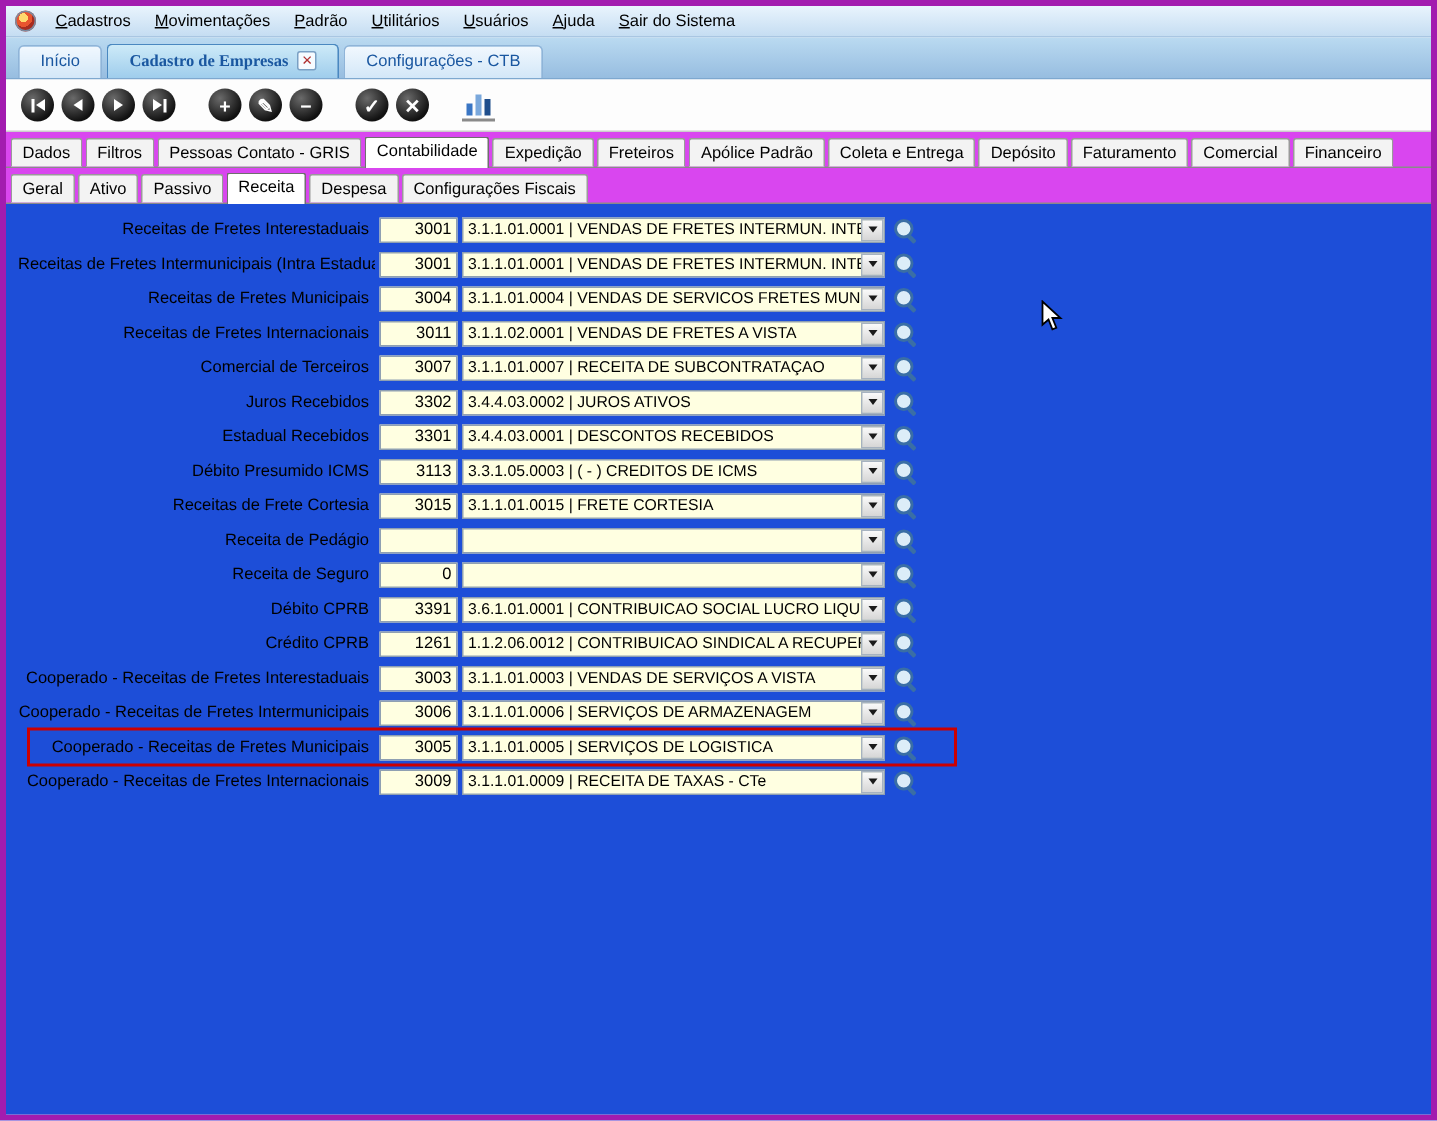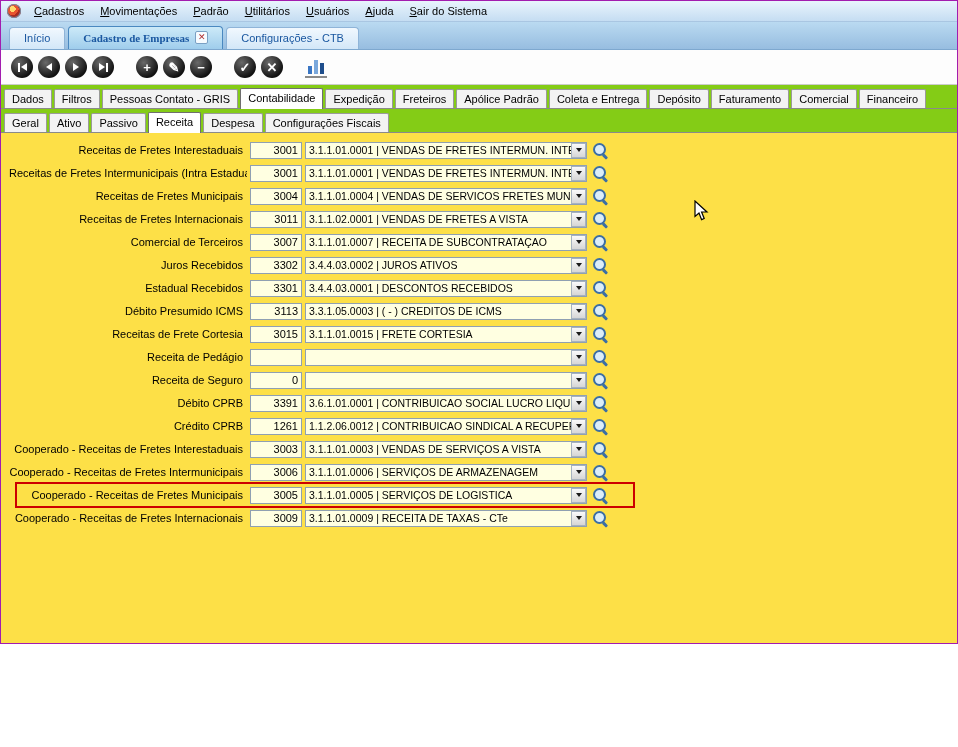--- a/index.html
+++ b/index.html
@@ -2,21 +2,21 @@
 <html><head>
 <meta charset="utf-8">
 <style>
   * { box-sizing: border-box; }
   html,body { margin:0; padding:0; }
   body {
     width:958px; height:747px; overflow:hidden; position:relative;
     font-family:"Liberation Sans","DejaVu Sans",sans-serif;
     background:#ffffff;
   }
-  .window { width:958px; height:644px; border:1px solid #a21caf; display:flex; flex-direction:column; background:#fff; }
+  .window { width:958px; height:747px; border:4px solid #a21caf; display:flex; flex-direction:column; background:#fff; }
 
   
   .menu-bar { height:21px; background:linear-gradient(#e9f4fd,#c5ddf2); border-bottom:1px solid #a9c6e2; display:flex; align-items:center; padding:0 4px; flex:0 0 auto; }
   .app-logo { width:14px; height:14px; margin:0 5px 0 2px; border-radius:50%;
     background:radial-gradient(circle at 40% 35%, #ffd96e 0 3px, #e8542f 3px 6px, #a82c20 6px); box-shadow:0 0 0 1px #7a8aa0 inset; }
   .menu-item { font-size:11px; color:#000; padding:2px 8px; cursor:default; white-space:nowrap; }
   .menu-item::first-letter { text-decoration:underline; }
 
   
   .win-tabstrip { height:28px; background:linear-gradient(#badaf1,#97bde0); border-bottom:1px solid #7ea8cf; display:flex; align-items:flex-end; padding:4px 8px 0; gap:3px; flex:0 0 auto; }
@@ -38,27 +38,27 @@
   .tri-l { width:0; height:0; border-top:4px solid transparent; border-bottom:4px solid transparent; border-right:6px solid #fff; }
   .tri-r { width:0; height:0; border-top:4px solid transparent; border-bottom:4px solid transparent; border-left:6px solid #fff; }
   .vbar  { width:2px; height:9px; background:#fff; }
   .group-gap { width:12px; flex:0 0 auto; }
   .chart-btn { width:22px; height:22px; border:none; background:transparent; display:flex; align-items:flex-end; gap:2px; padding:2px 3px; border-bottom:2px solid #8a8a8a; cursor:pointer; }
   .chart-btn .b1 { width:4px; height:8px;  background:#3a76c4; }
   .chart-btn .b2 { width:4px; height:14px; background:#7aa8dc; }
   .chart-btn .b3 { width:4px; height:11px; background:#1f4e8c; }
 
   
-  .tabstrip { display:flex; align-items:flex-end; background:#84cc16; padding:3px 3px 0; border-bottom:1px solid #8a8a8a; flex:0 0 auto; white-space:nowrap; }
+  .tabstrip { display:flex; align-items:flex-end; background:#d946ef; padding:3px 3px 0; border-bottom:1px solid #8a8a8a; flex:0 0 auto; white-space:nowrap; }
   .tab { font-size:11px; color:#000; padding:3px 7px; border:1px solid #9a9a9a; border-bottom:none;
     border-radius:2px 2px 0 0; background:#f3f3f3; margin-right:2px; cursor:pointer; }
   .tab.active { background:#ffffff; margin-bottom:-1px; padding-bottom:5px; border-color:#6f6f6f; position:relative; z-index:2; }
 
   
-  .form { flex:1 1 auto; background:#fde047; padding:8px 14px 0 8px; position:relative; }
+  .form { flex:1 1 auto; background:#1d4ed8; padding:8px 14px 0 8px; position:relative; }
   .form-row { display:flex; align-items:center; height:18px; margin-bottom:5px; width:600px; position:relative; }
   .row-label { width:238px; flex:0 0 auto; text-align:right; font-size:11px; padding-right:4px; white-space:nowrap; overflow:hidden; color:#000; }
   .code-input { width:52px; flex:0 0 auto; height:17px; border:1px solid #8fa0b2; background:#ffffe1;
     font-size:11px; font-family:inherit; text-align:right; padding:0 3px; margin-left:3px; }
   .dropdown { width:282px; flex:0 0 auto; height:17px; border:1px solid #8fa0b2; background:#ffffe1;
     display:flex; align-items:center; margin-left:3px; cursor:pointer; }
   .dd-text { flex:1 1 auto; font-size:10.5px; padding:0 3px; white-space:nowrap; overflow:hidden; color:#000; }
   .dd-btn { flex:0 0 auto; width:15px; height:15px; margin-right:0; background:linear-gradient(#fafafa,#d6d6d6);
     border:1px solid #a6b2c0; display:flex; align-items:center; justify-content:center; }
   .dd-arrow { width:0; height:0; border-left:3.5px solid transparent; border-right:3.5px solid transparent; border-top:4px solid #1a1a1a; }

